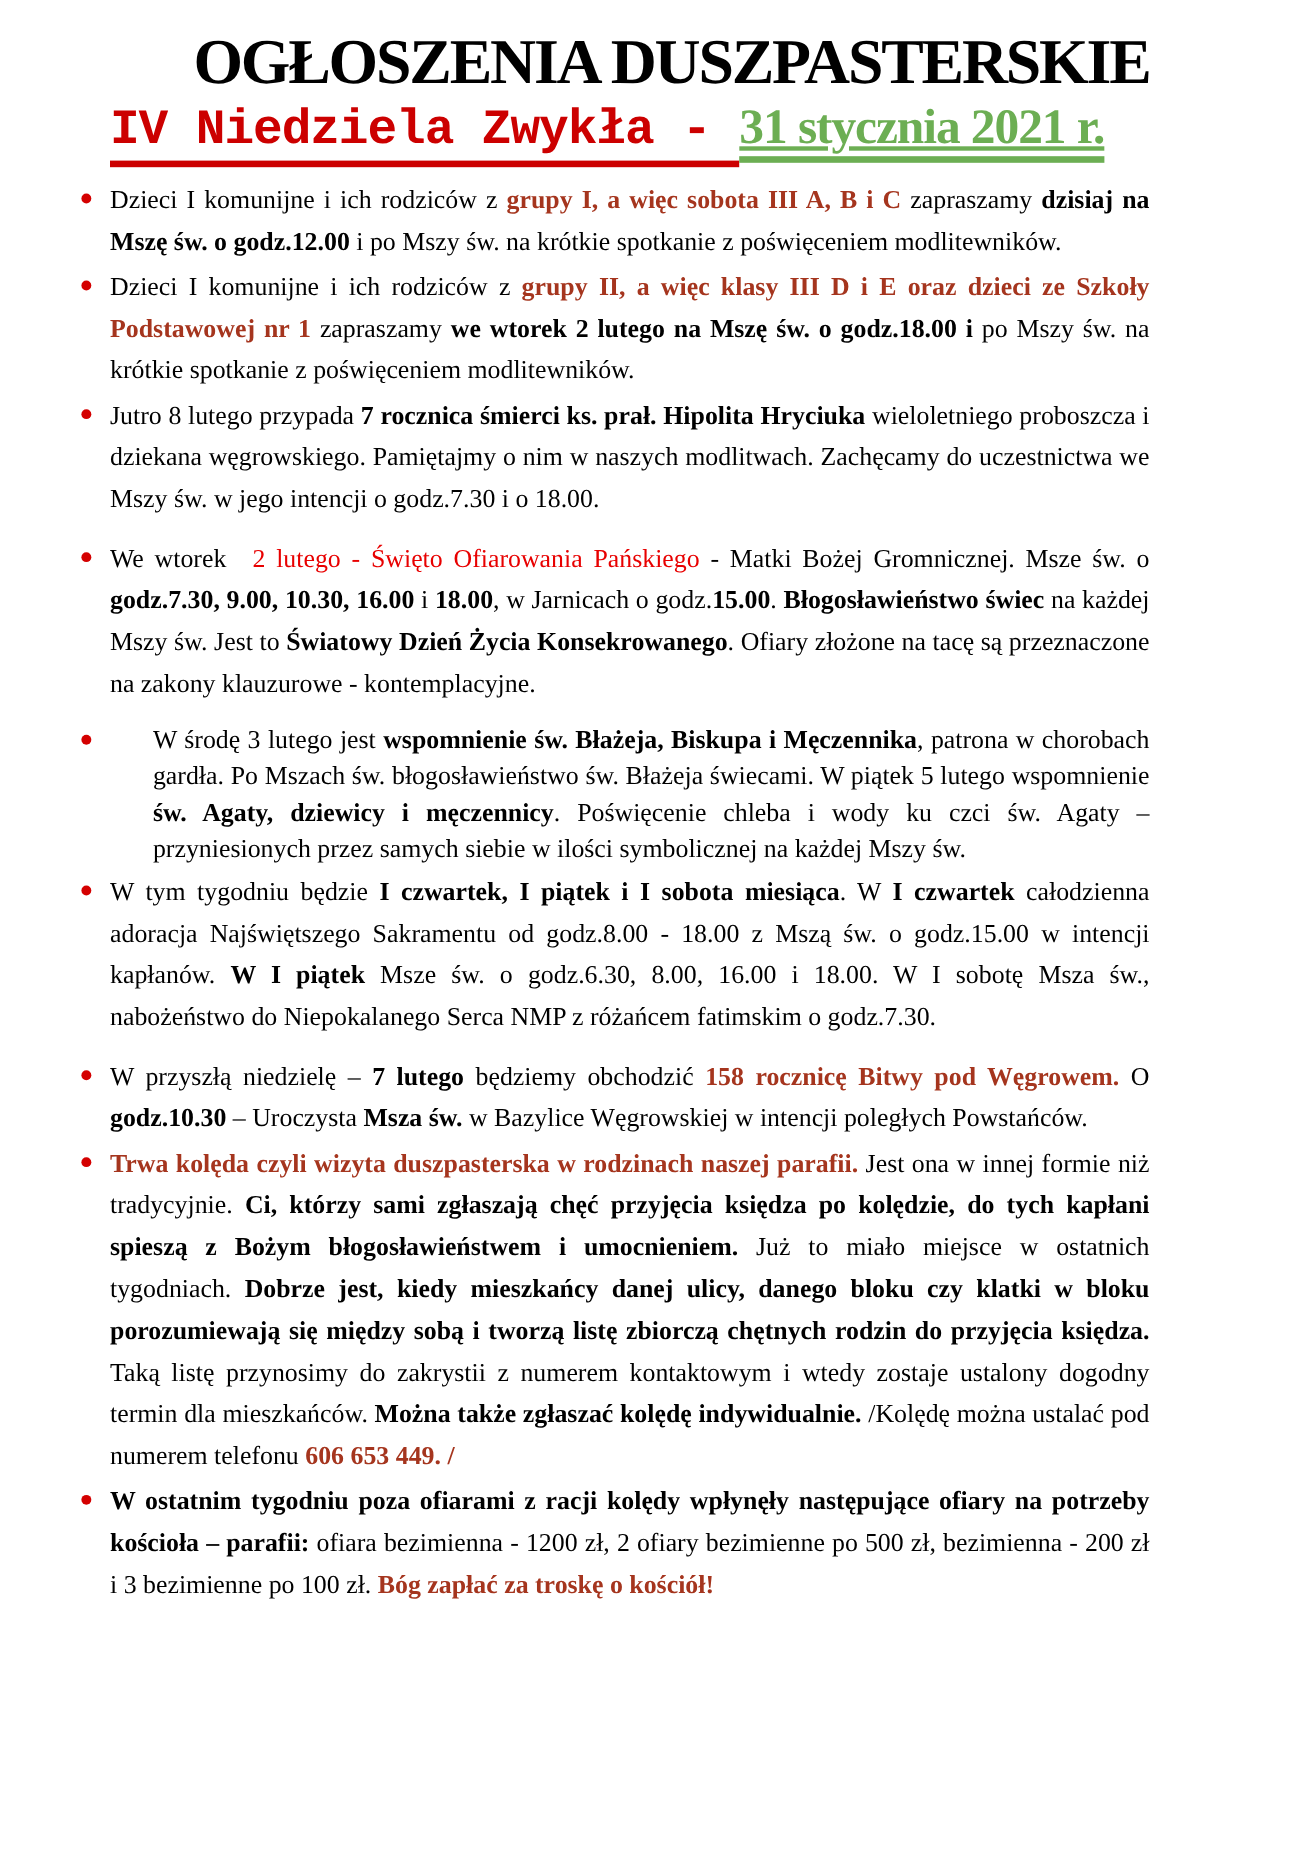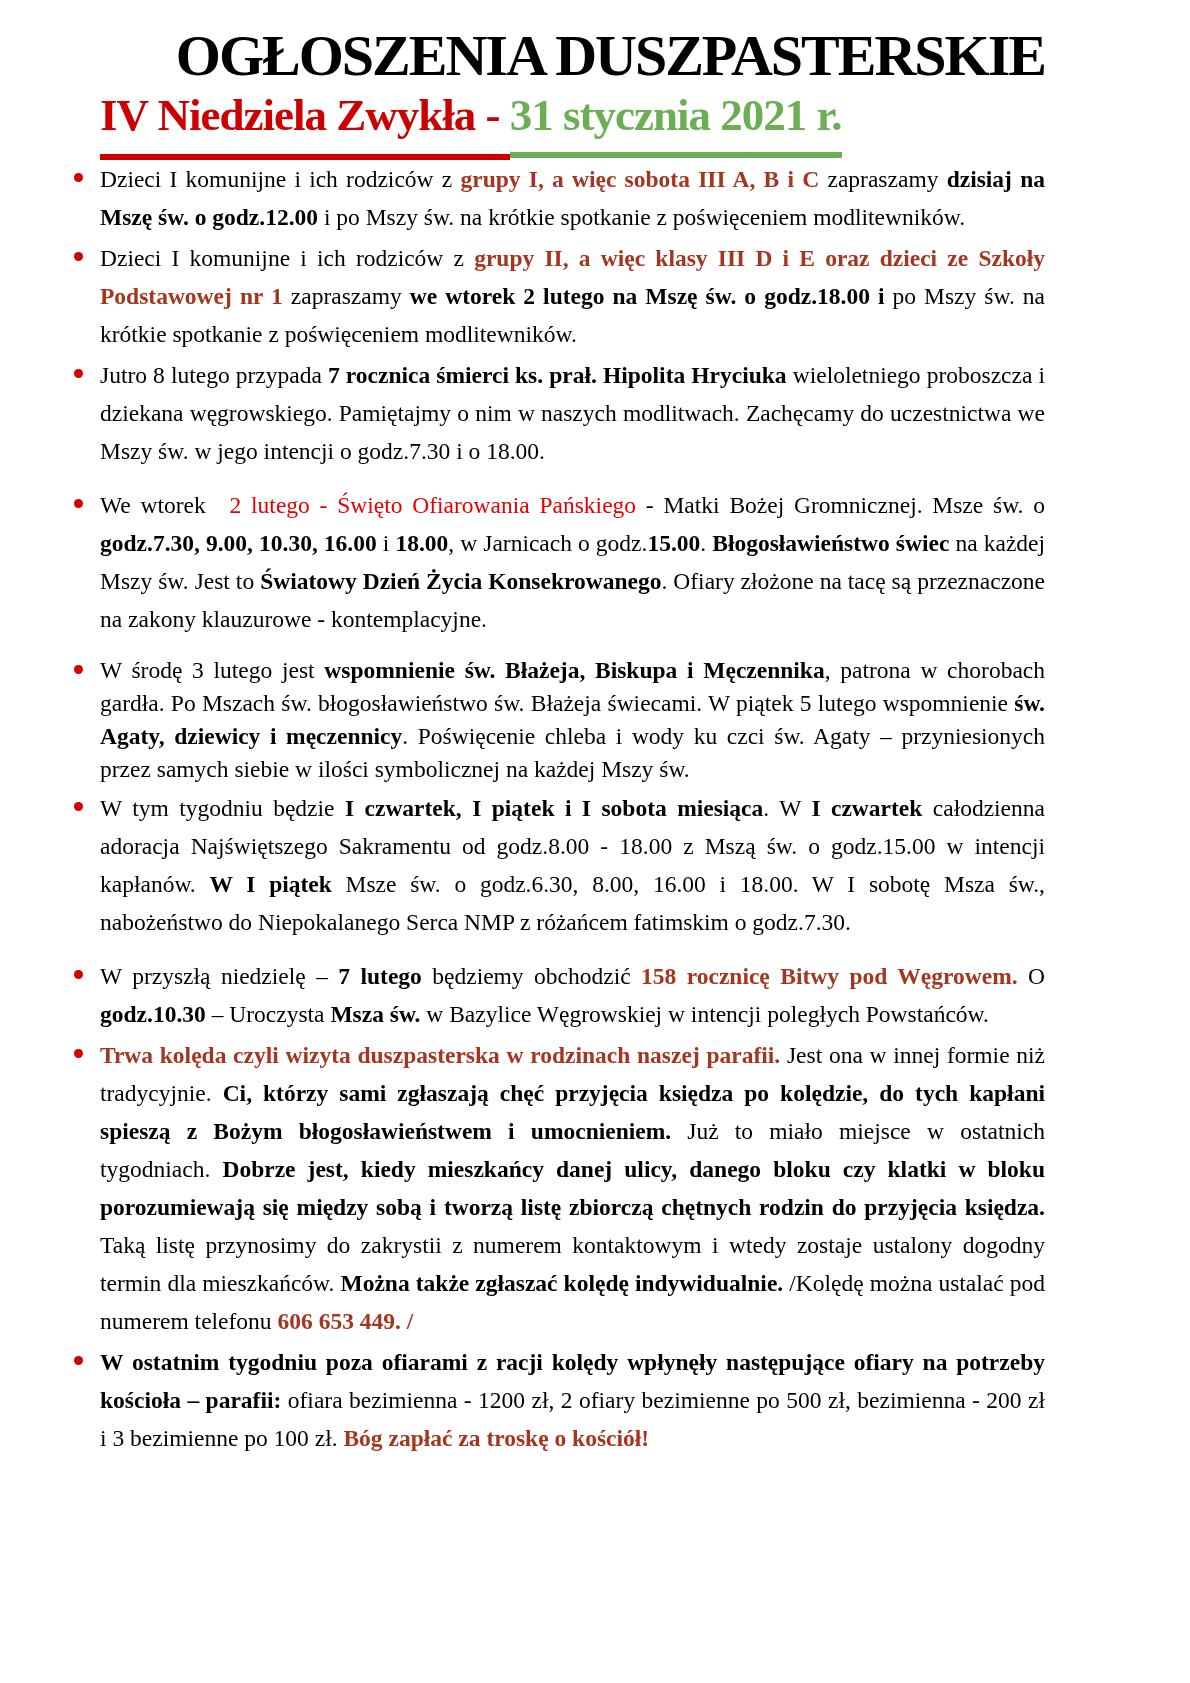--- a/index.html
+++ b/index.html
@@ -37,26 +37,28 @@
     margin:2px 0 18px 0;
     font-size:45px;
     font-weight:700;
     letter-spacing:-1px;
     line-height:1.15;
     white-space:nowrap;
   }
   .subtitle-red{
     color:var(--subtitle_red);
     border-bottom:6px solid var(--subtitle_red);
-    padding-bottom:14px;
+    padding-bottom:2px;
+    font-family:Liberation Mono, monospace;
   }
   .subtitle-green{
     color:var(--subtitle_green);
     border-bottom:6px solid var(--subtitle_green);
-    padding-bottom:12px;
+    padding-bottom:2px;
+    text-decoration:underline;
   }
   ul.announcements{
     list-style:none;
     margin:0;
     padding:0;
   }
   ul.announcements li{
     position:relative;
     margin:0 0 3px 0;
   }
@@ -73,20 +75,21 @@
     background:var(--bullet_red);
   }
   ul.announcements li p.txt{
     margin:0;
     font-size:23.5px;
     line-height:38px;
     text-align:justify;
   }
   ul.announcements li.tight p.txt{
     line-height:33px;
+    margin-left:39px;
   }
   ul.announcements li.tight .dot{top:11px;}
   .seg-n{font-weight:400;color:var(--text_black);}
   .seg-b{font-weight:700;color:var(--text_black);}
   .seg-r{font-weight:700;color:var(--dark_red);}
   .seg-R{font-weight:400;color:var(--bright_red);margin-left:14px;}
 </style>
 </head>
 <body>
 

